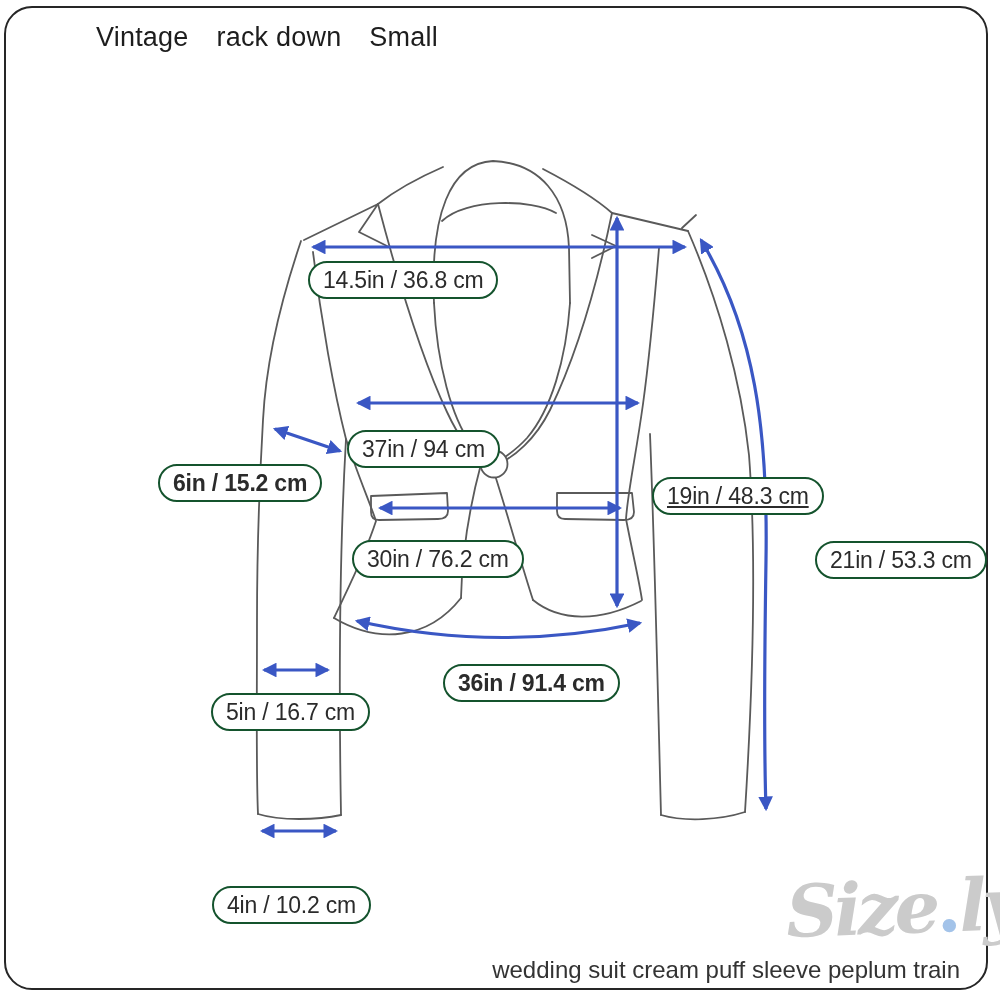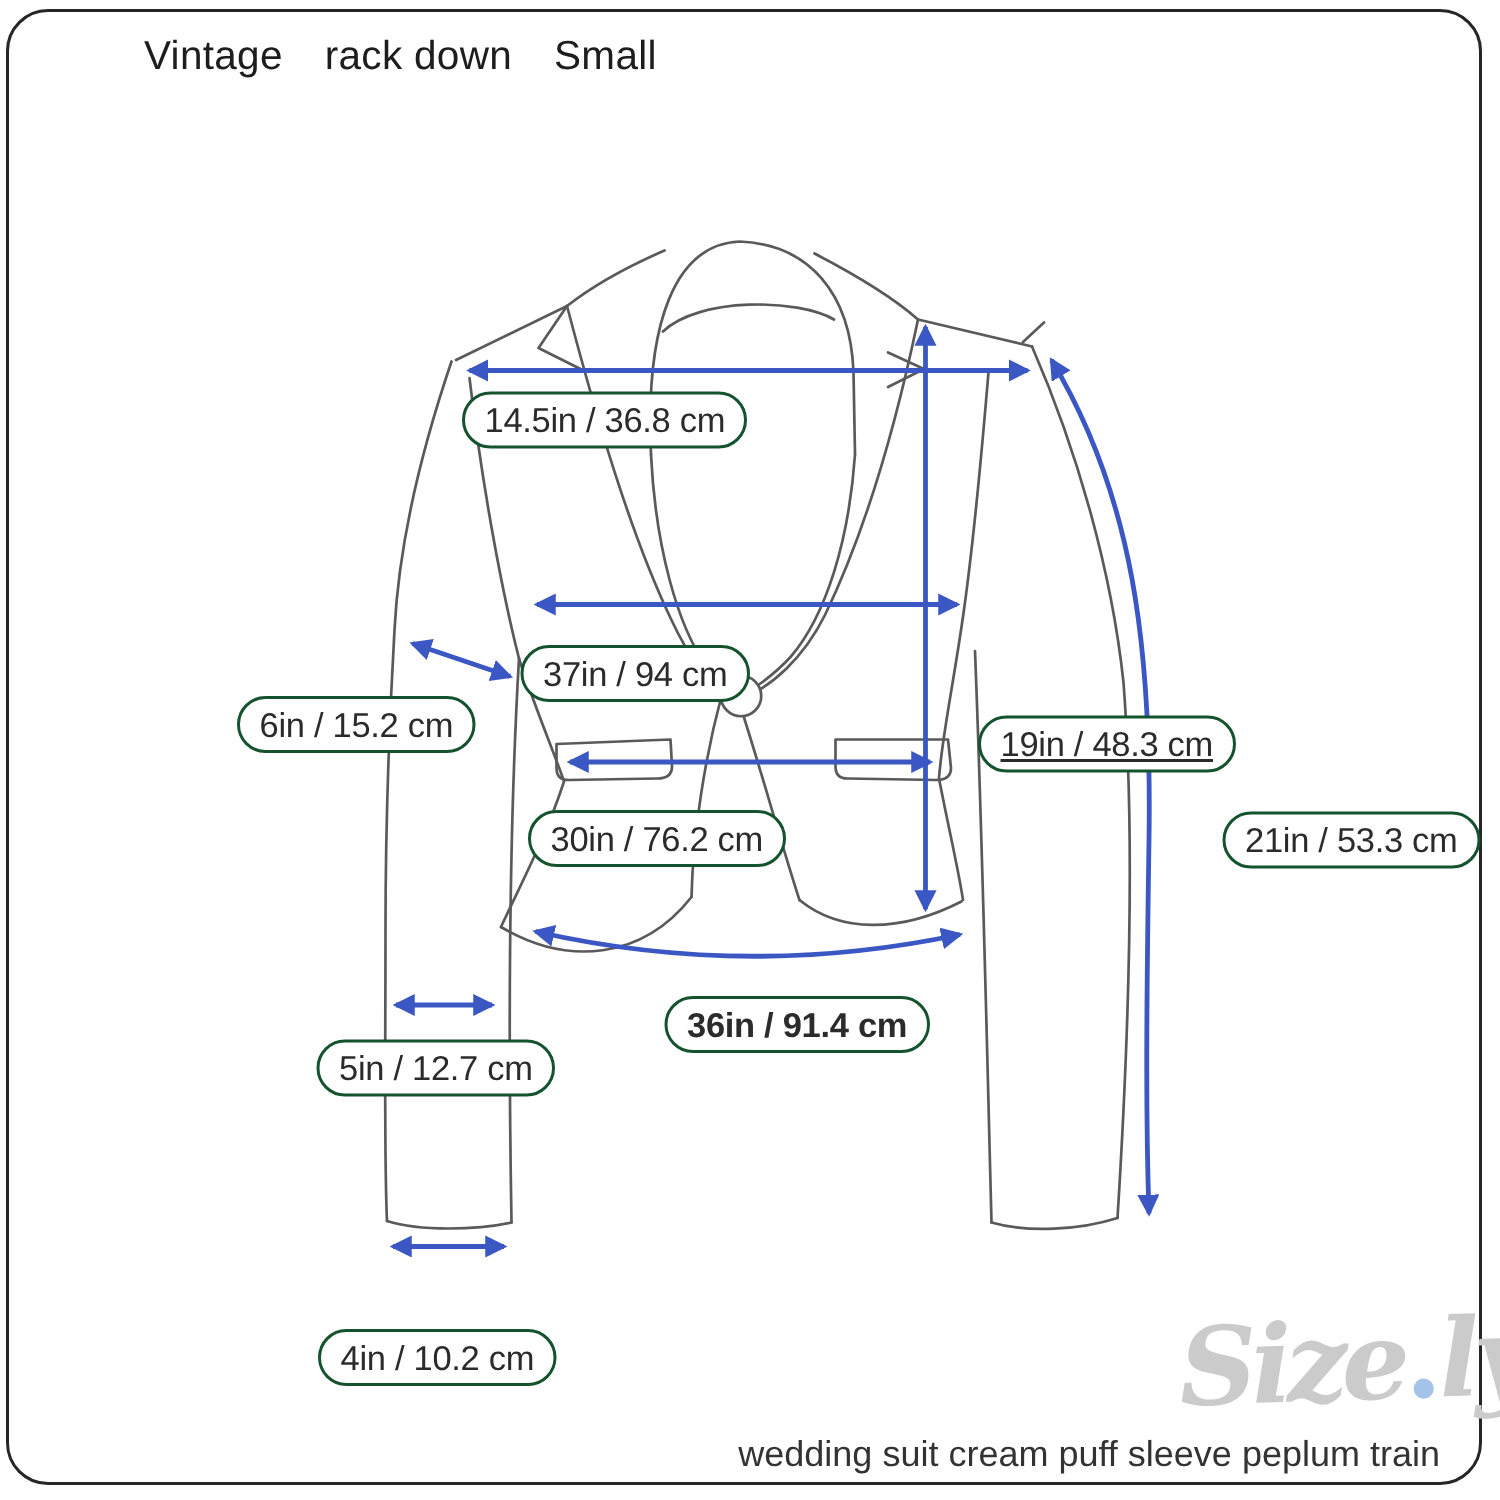--- a/index.html
+++ b/index.html
@@ -17,21 +17,21 @@
     font-size:27px;color:#1d1d1d;z-index:4;letter-spacing:0.2px;
   }
   .diagram-svg{position:absolute;left:0;top:0;z-index:1;}
   .pill{
     position:absolute;background:#ffffff;border:2px solid #14532d;
     border-radius:22px;padding:3px 13px;font-size:23px;line-height:1.22;
     color:#2b2b2b;white-space:nowrap;z-index:3;letter-spacing:-0.2px;
   }
   .p-shoulder{left:308px;top:261px;}
   .p-chest{left:347px;top:420px;margin-top:10px;}
-  .p-sleevew{left:158px;top:464px;}
+  .p-sleevew{left:158px;top:464px;font-weight:bold;}
   .p-waist{left:352px;top:540px;}
   .p-length{left:652px;top:477px;text-decoration:underline;}
   .p-sleevelen{left:815px;top:541px;}
   .p-hem{left:443px;top:664px;font-weight:bold;}
   .p-opening{left:211px;top:693px;}
   .p-cuff{left:212px;top:886px;}
   .caption{
     position:absolute;left:0;top:956px;width:960px;text-align:right;
     font-size:24px;color:#333333;z-index:4;
   }
@@ -113,18 +113,18 @@
   </g>
 </svg>
 
 <div class="pill p-shoulder">14.5in / 36.8 cm</div>
 <div class="pill p-chest">37in / 94 cm</div>
 <div class="pill p-sleevew">6in / 15.2 cm</div>
 <div class="pill p-waist">30in / 76.2 cm</div>
 <div class="pill p-length">19in / 48.3 cm</div>
 <div class="pill p-sleevelen">21in / 53.3 cm</div>
 <div class="pill p-hem">36in / 91.4 cm</div>
-<div class="pill p-opening">5in / 12.7 cm</div>
+<div class="pill p-opening">5in / 16.7 cm</div>
 <div class="pill p-cuff">4in / 10.2 cm</div>
 
 <div class="caption">wedding suit cream puff sleeve peplum train</div>
 
 <div class="watermark"><span>Size</span><span class="dot">.</span><span>ly</span></div>
 
 </body></html>

